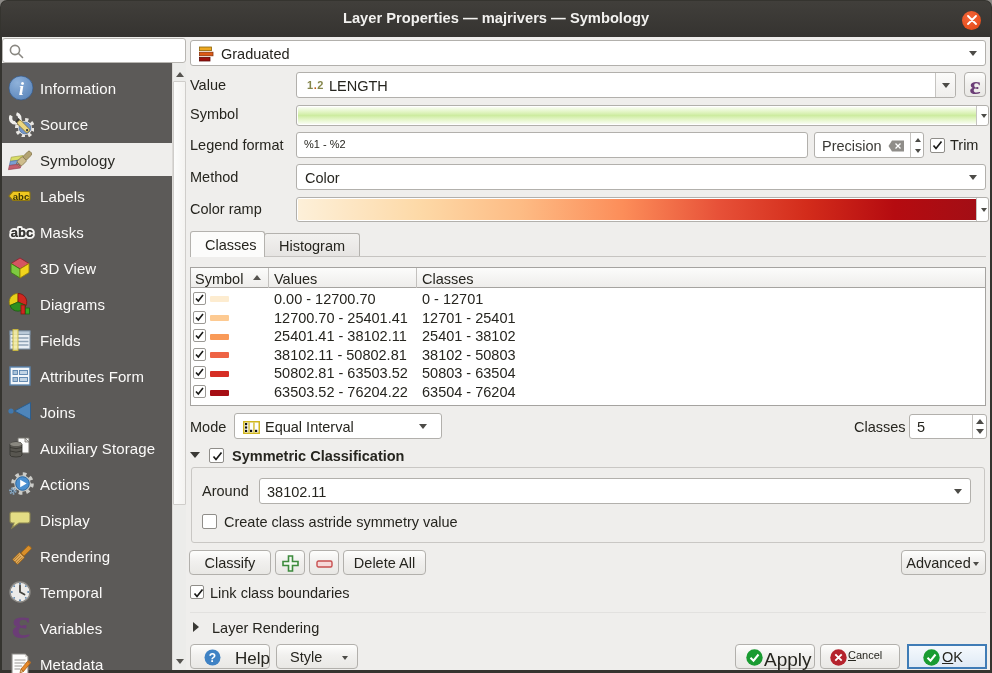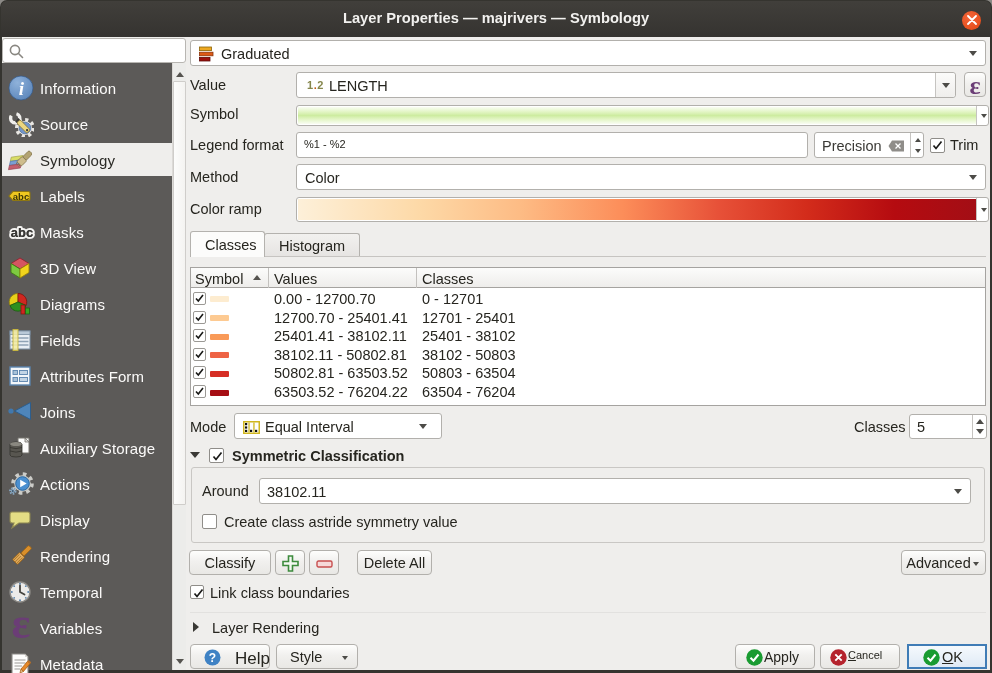--- a/index.html
+++ b/index.html
@@ -401,21 +401,21 @@
 <div class="btn" style="left:273px;top:513px;width:30px;height:25px">
         <svg width="17" height="17" style="position:absolute;left:6px;top:4px">
           <path d="M6.5 1 L10.5 1 L10.5 6.5 L16 6.5 L16 10.5 L10.5 10.5 L10.5 16 L6.5 16 L6.5 10.5 L1 10.5 L1 6.5 L6.5 6.5 Z" fill="#f4f9f2" stroke="#3d8b3d" stroke-width="1.6"></path>
         </svg>
       </div>
 <div class="btn" style="left:307px;top:513px;width:30px;height:25px">
         <svg width="17" height="8" style="position:absolute;left:6px;top:9px">
           <rect x="1" y="1" width="15" height="6" rx="1.5" fill="#f6d9d9" stroke="#c84f4f" stroke-width="1.4"></rect>
         </svg>
       </div>
-<div class="btn" style="left:355px;top:513px;width:75px;height:25px"><span style="font-size:14.5px">Delete All</span></div>
+<div class="btn" style="left:341px;top:513px;width:83px;height:25px"><span style="font-size:14.5px">Delete All</span></div>
 <div class="btn" style="left:899px;top:513px;width:85px;height:25px"><span style="font-size:14.5px;margin-right:10px">Advanced</span><div class="carow" style="right:6px;top:11px;border-left-width:3.5px;border-right-width:3.5px;border-top-width:4px"></div></div>
 <div class="cksq" style="left:188px;top:548px;width:14px;height:14px">
         <svg width="13" height="13" style="position:absolute;left:0.5px;top:0.5px">
           <path d="M2.5 6.5 L5 9.5 L10.5 2.5" fill="none" stroke="#1a1a18" stroke-width="1.7"></path>
         </svg>
       </div>
 <div class="lbl" style="left:208px;top:548px">Link class boundaries</div>
 <div style="position:absolute;left:188px;top:575px;width:796px;border-top:1px solid #e2e1df"></div>
 <div style="position:absolute;left:191px;top:585px;width:0;height:0;border-top:5px solid transparent;border-bottom:5px solid transparent;border-left:6px solid #3a3935"></div>
 <div class="lbl" style="left:210px;top:583px;font-weight:normal">Layer Rendering</div>
@@ -428,21 +428,21 @@
       </div>
 <div class="btn" style="left:274px;top:607px;width:82px;height:25px">
 <span style="position:absolute;left:13px;top:4px;font-size:14.5px">Style</span>
 <div class="carow" style="right:9px;top:11px;border-left-width:3.5px;border-right-width:3.5px;border-top-width:4px"></div>
       </div>
 <div class="btn" style="left:733px;top:607px;width:80px;height:25px">
 <svg width="17" height="17" style="position:absolute;left:10px;top:4px">
           <circle cx="8.5" cy="8.5" r="8.2" fill="#199b31"></circle>
           <path d="M4.5 8.7 L7.5 11.7 L12.5 5.5" fill="none" stroke="#fff" stroke-width="2"></path>
         </svg>
-<span style="position:absolute;left:28px;top:4px;font-size:14px">Apply</span>
+<span style="position:absolute;left:28px;top:4px;font-size:19px">Apply</span>
       </div>
 <div class="btn" style="left:818px;top:607px;width:80px;height:25px">
 <svg width="17" height="17" style="position:absolute;left:9px;top:4px">
           <circle cx="8.5" cy="8.5" r="8.2" fill="#b5232d"></circle>
           <path d="M5.3 5.3 L11.7 11.7 M11.7 5.3 L5.3 11.7" stroke="#fff" stroke-width="1.9"></path>
         </svg>
 <span style="position:absolute;left:27px;top:4px;font-size:11px"><u>C</u>ancel</span>
       </div>
 <div class="btn" style="left:905px;top:607px;width:80px;height:25px;background:linear-gradient(#f5f9fd,#dfeaf5);border:2px solid #3f7cb6;border-radius:0">
 <svg width="17" height="17" style="position:absolute;left:14px;top:3px">

